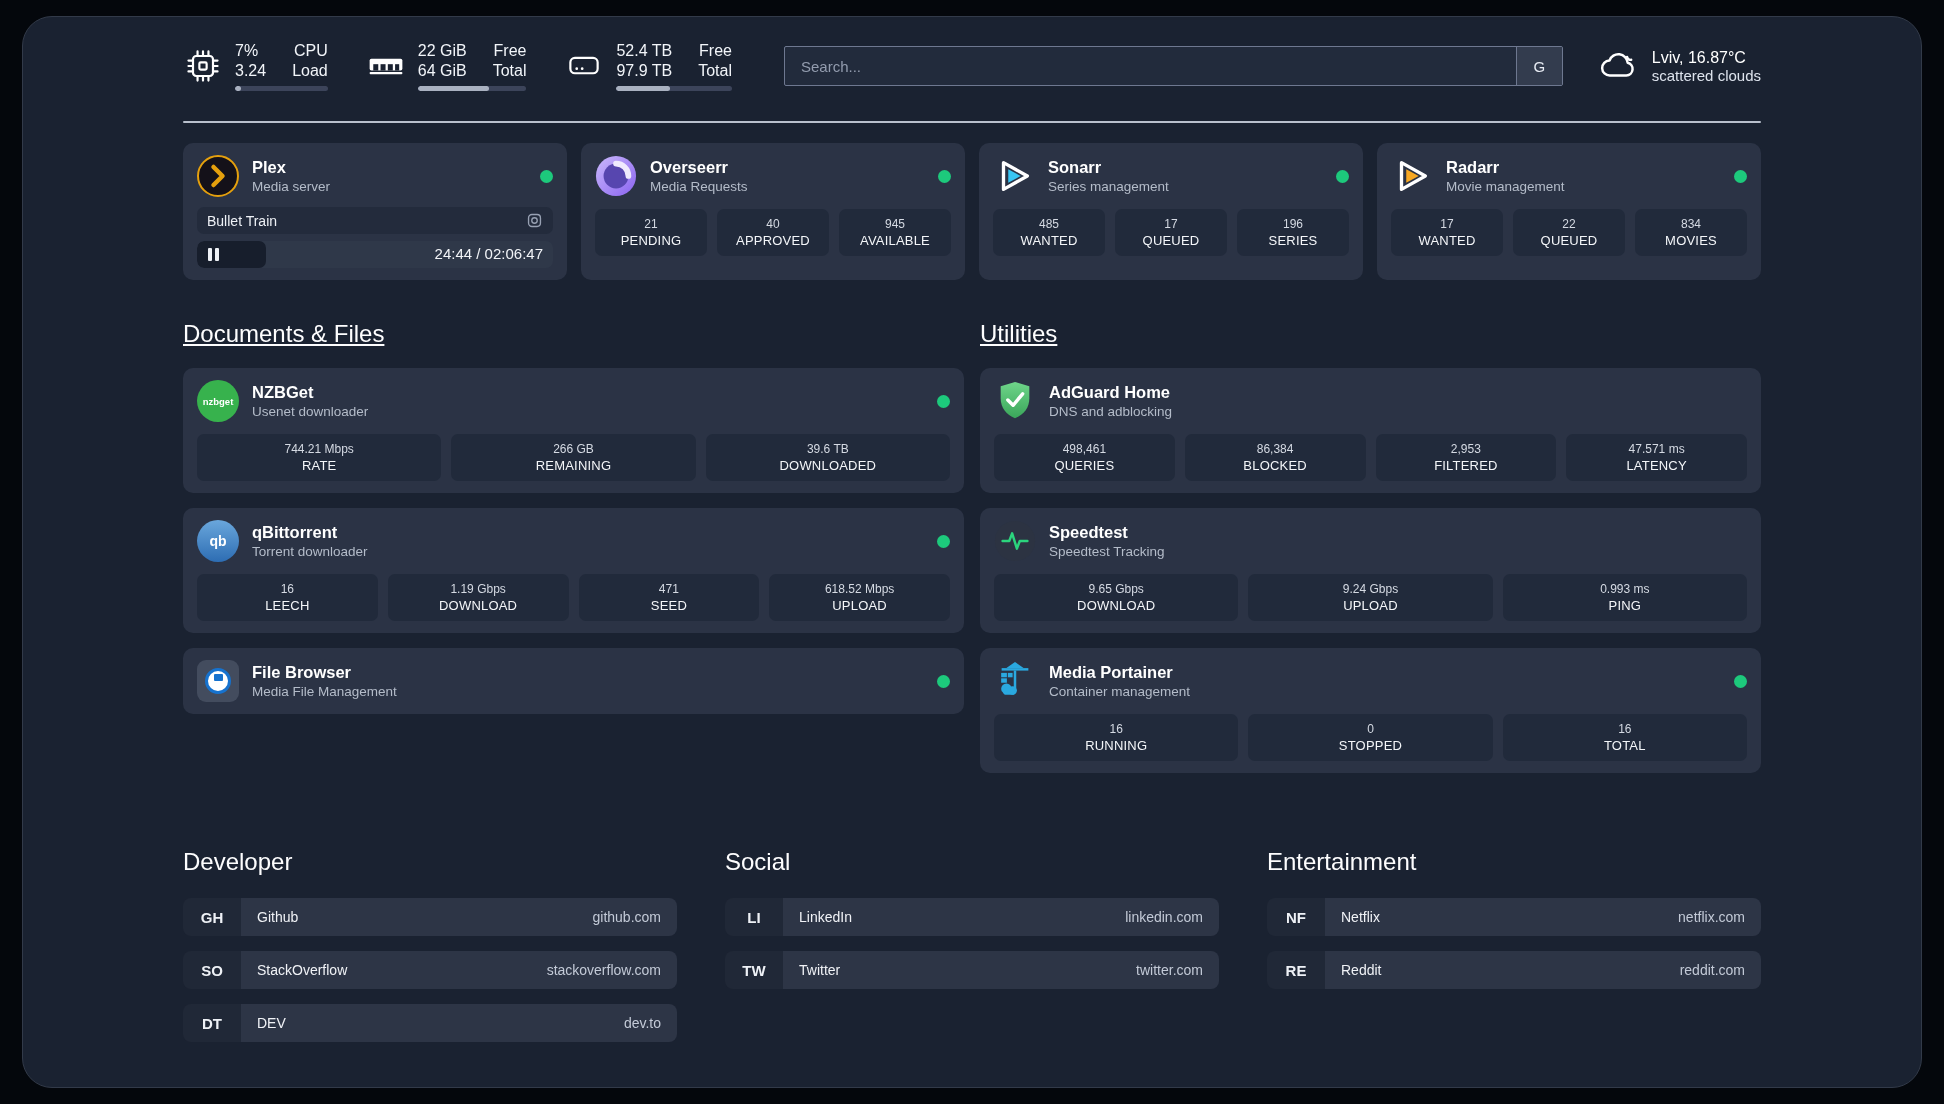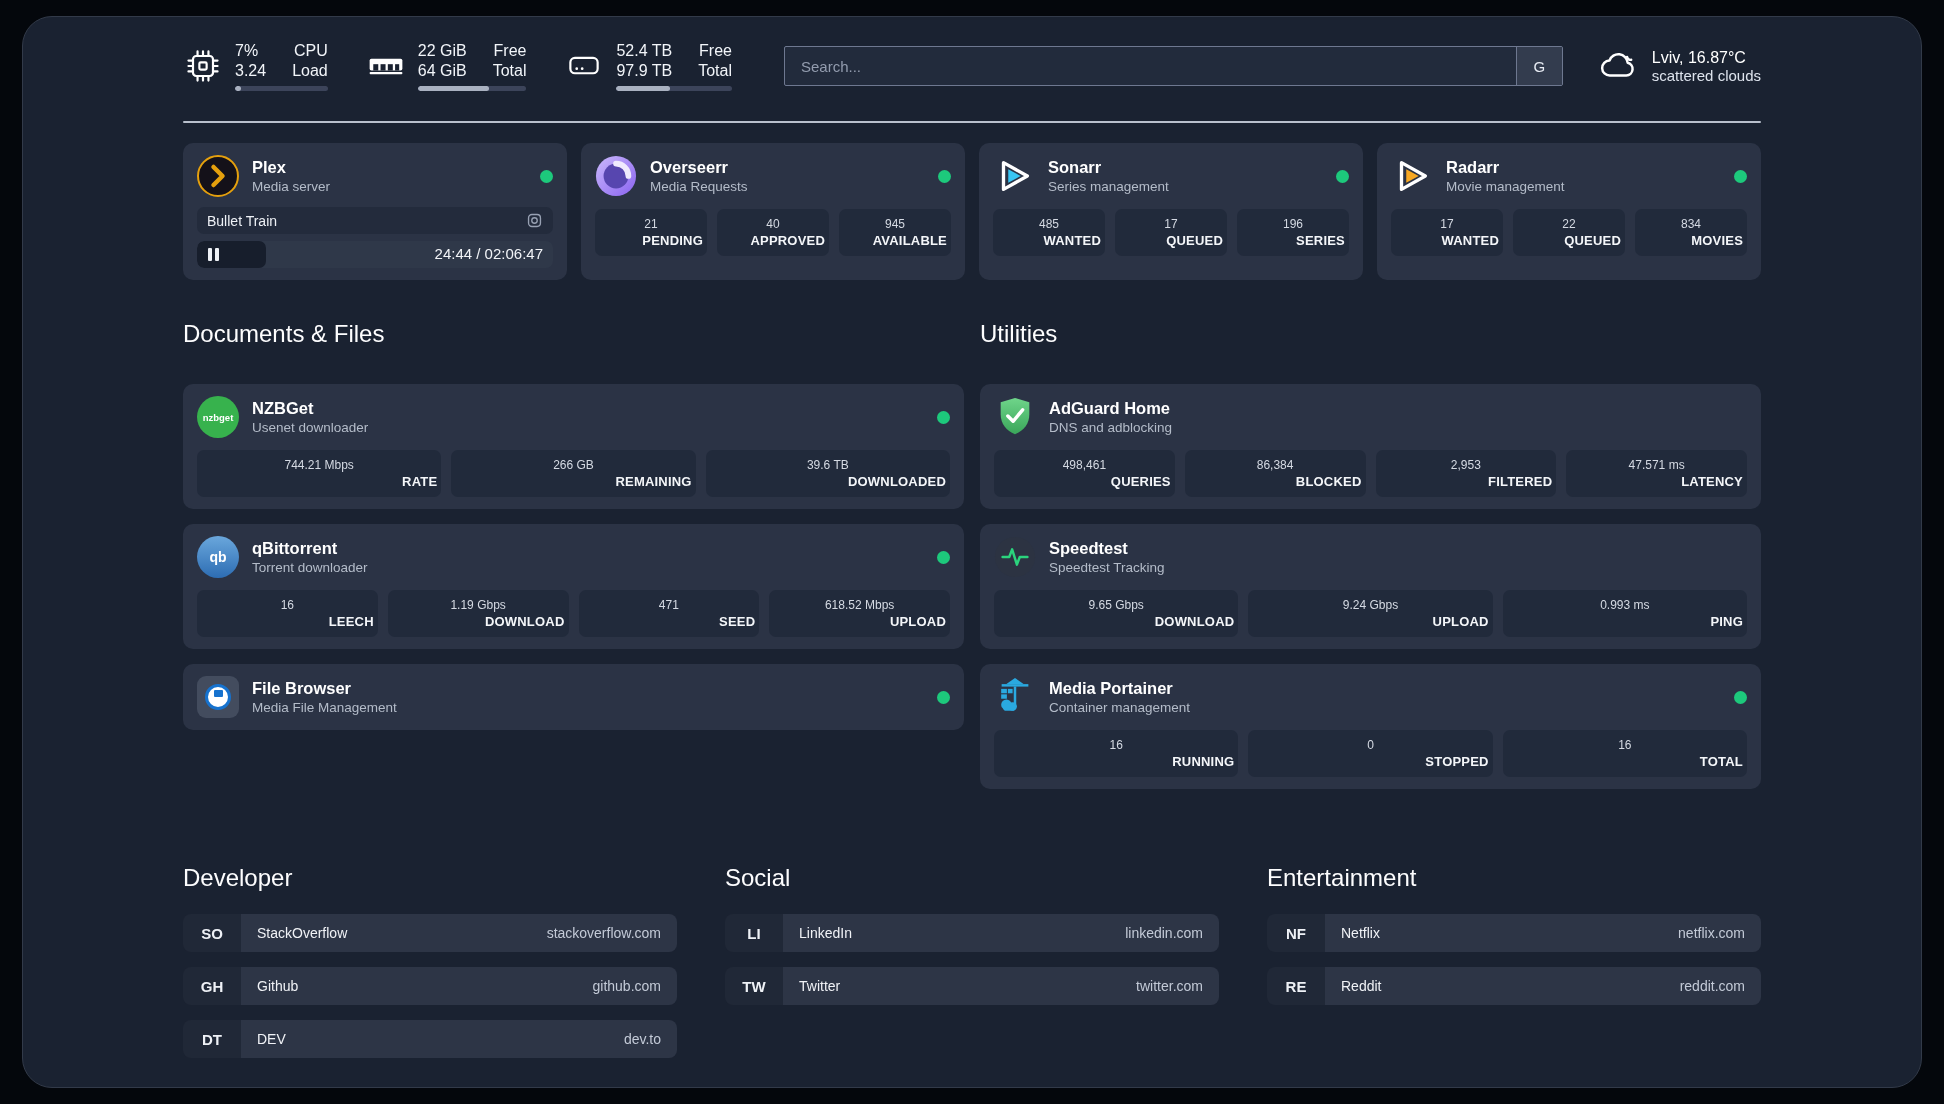--- a/index.html
+++ b/index.html
@@ -46,34 +46,34 @@
   .app-meta { display:flex; flex-direction:column; }
   .app-name { font-size:16.5px; font-weight:600; color:#ffffff; }
   .app-sub { font-size:13.5px; color:#b4bcc9; margin-top:2px; }
   .dot { width:13px; height:13px; border-radius:50%; background:#1dc97c; margin-left:auto; flex:none; }
 
   .stats { display:grid; gap:10px; margin-top:12px; }
   .cols-3 { grid-template-columns:repeat(3,1fr); }
   .cols-4 { grid-template-columns:repeat(4,1fr); }
   .stat { background:#212a3b; border-radius:7px; padding:8px 4px; text-align:center; }
   .stat-value { font-size:12px; color:#d5dae3; }
-  .stat-label { font-size:13px; font-weight:700; color:#f4f6f9; margin-top:2px; letter-spacing:.2px;text-align:right; }
+  .stat-label { font-size:13px; font-weight:400; color:#f4f6f9; margin-top:2px; letter-spacing:.2px; }
 
   
   .np-row { margin-top:10px; background:#232b3c; border-radius:7px; height:27px; display:flex;
     align-items:center; justify-content:space-between; padding:0 10px; font-size:14px; color:#eef1f6; }
   .np-row svg { width:17px; height:17px; }
   .np-progress { position:relative; margin-top:7px; height:27px; background:#2f3849; border-radius:7px; overflow:hidden;text-align:right; }
   .np-fill { position:absolute; left:0; top:0; bottom:0; background:#171e2c; border-radius:7px; }
   .pause { position:absolute; left:11px; top:7px; display:flex; gap:3.5px; }
   .pause i { display:block; width:3.5px; height:13px; background:#eef1f6; border-radius:1px; }
   .np-time { position:absolute; right:10px; top:4px; font-size:15px; color:#f2f4f8; }
 
   .two-col { display:grid; grid-template-columns:1fr 1fr; gap:16px; margin-top:40px; }
-  .two-col .section-title { margin-bottom:36px; }
+  .two-col .section-title { margin-bottom:20px;text-decoration:underline; }
   .two-col .card { margin-bottom:15px; }
   .two-col .card:last-child { margin-bottom:17px; }
 
   
   .plex { background:#141119; border:2.5px solid #e5a00d; border-radius:50%; }
   .nzbget { background:#37b24d; border-radius:50%; color:#fff; font-size:9.5px; font-weight:700; }
   .qbit { background:linear-gradient(180deg,#6aa7dc,#2d6db3); border-radius:50%; color:#fff;
     font-size:14px; font-weight:700; }
   .fb-outer { background:#434c5e; border-radius:9px; }
   .fb-inner { width:26px; height:26px; border-radius:50%; background:#fff; border:3px solid #1672ce;
@@ -503,31 +503,31 @@
           </div>
         </div>
       </div>
     </section>
   </div>
 
   <div class="links-grid">
     <section>
       <h2 class="section-title">Developer</h2>
       <div class="link-row">
+        <div class="link-abbr">GH</div>
+        <div class="link-main">
+          <span class="link-name">Github</span>
+          <span class="link-url">github.com</span>
+        </div>
+      </div>
+      <div class="link-row">
         <div class="link-abbr">SO</div>
         <div class="link-main">
           <span class="link-name">StackOverflow</span>
           <span class="link-url">stackoverflow.com</span>
-        </div>
-      </div>
-      <div class="link-row">
-        <div class="link-abbr">GH</div>
-        <div class="link-main">
-          <span class="link-name">Github</span>
-          <span class="link-url">github.com</span>
         </div>
       </div>
       <div class="link-row">
         <div class="link-abbr">DT</div>
         <div class="link-main">
           <span class="link-name">DEV</span>
           <span class="link-url">dev.to</span>
         </div>
       </div>
     </section>

